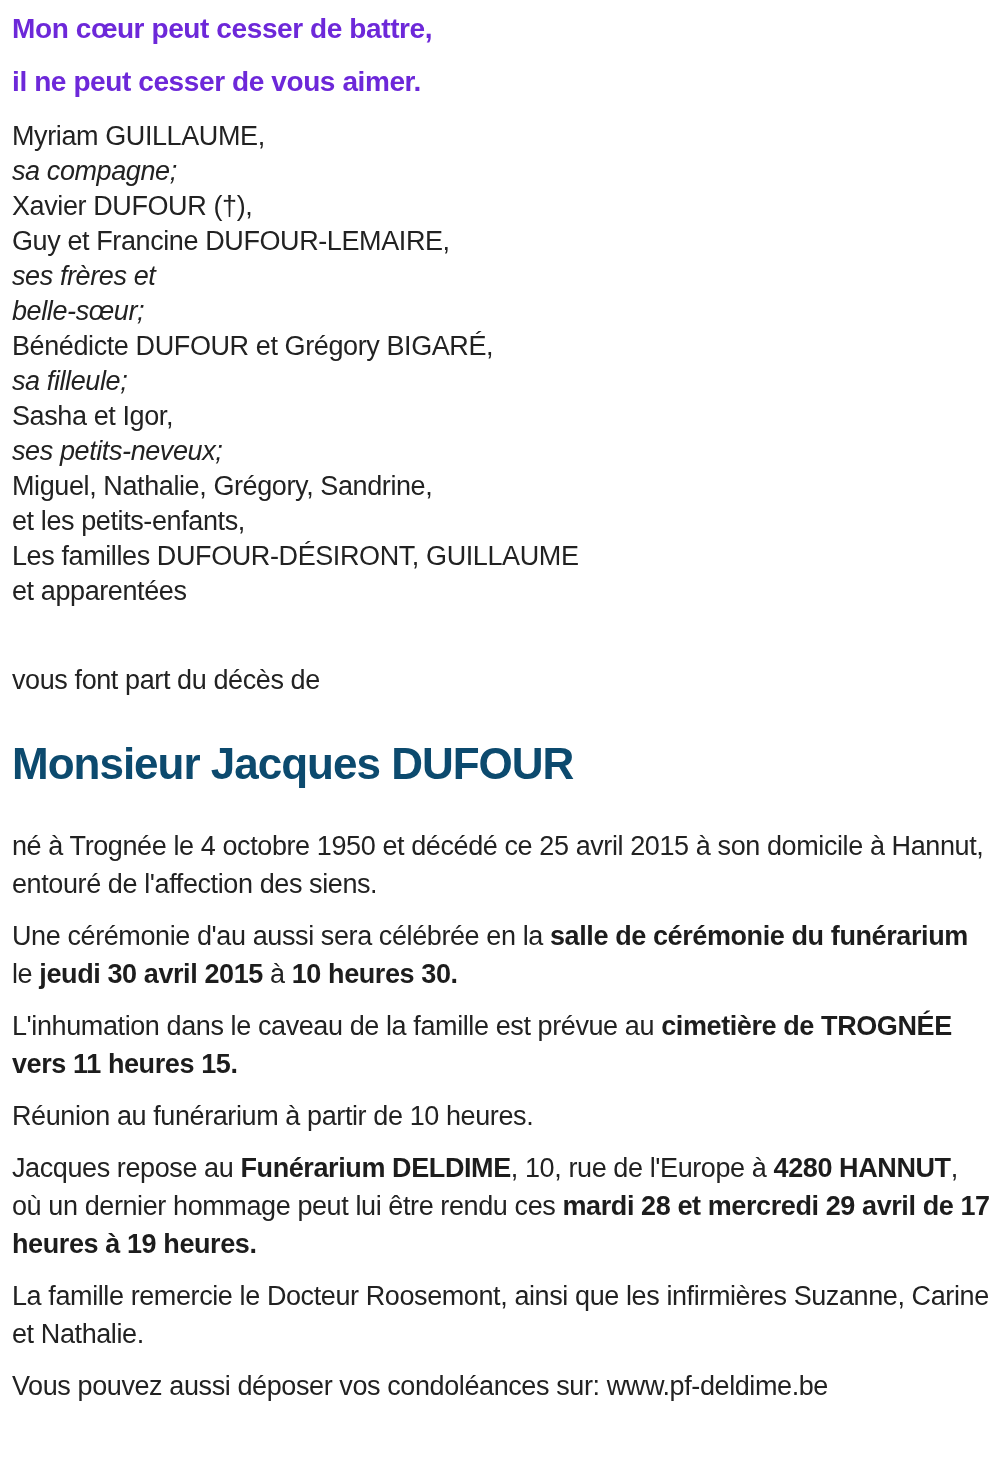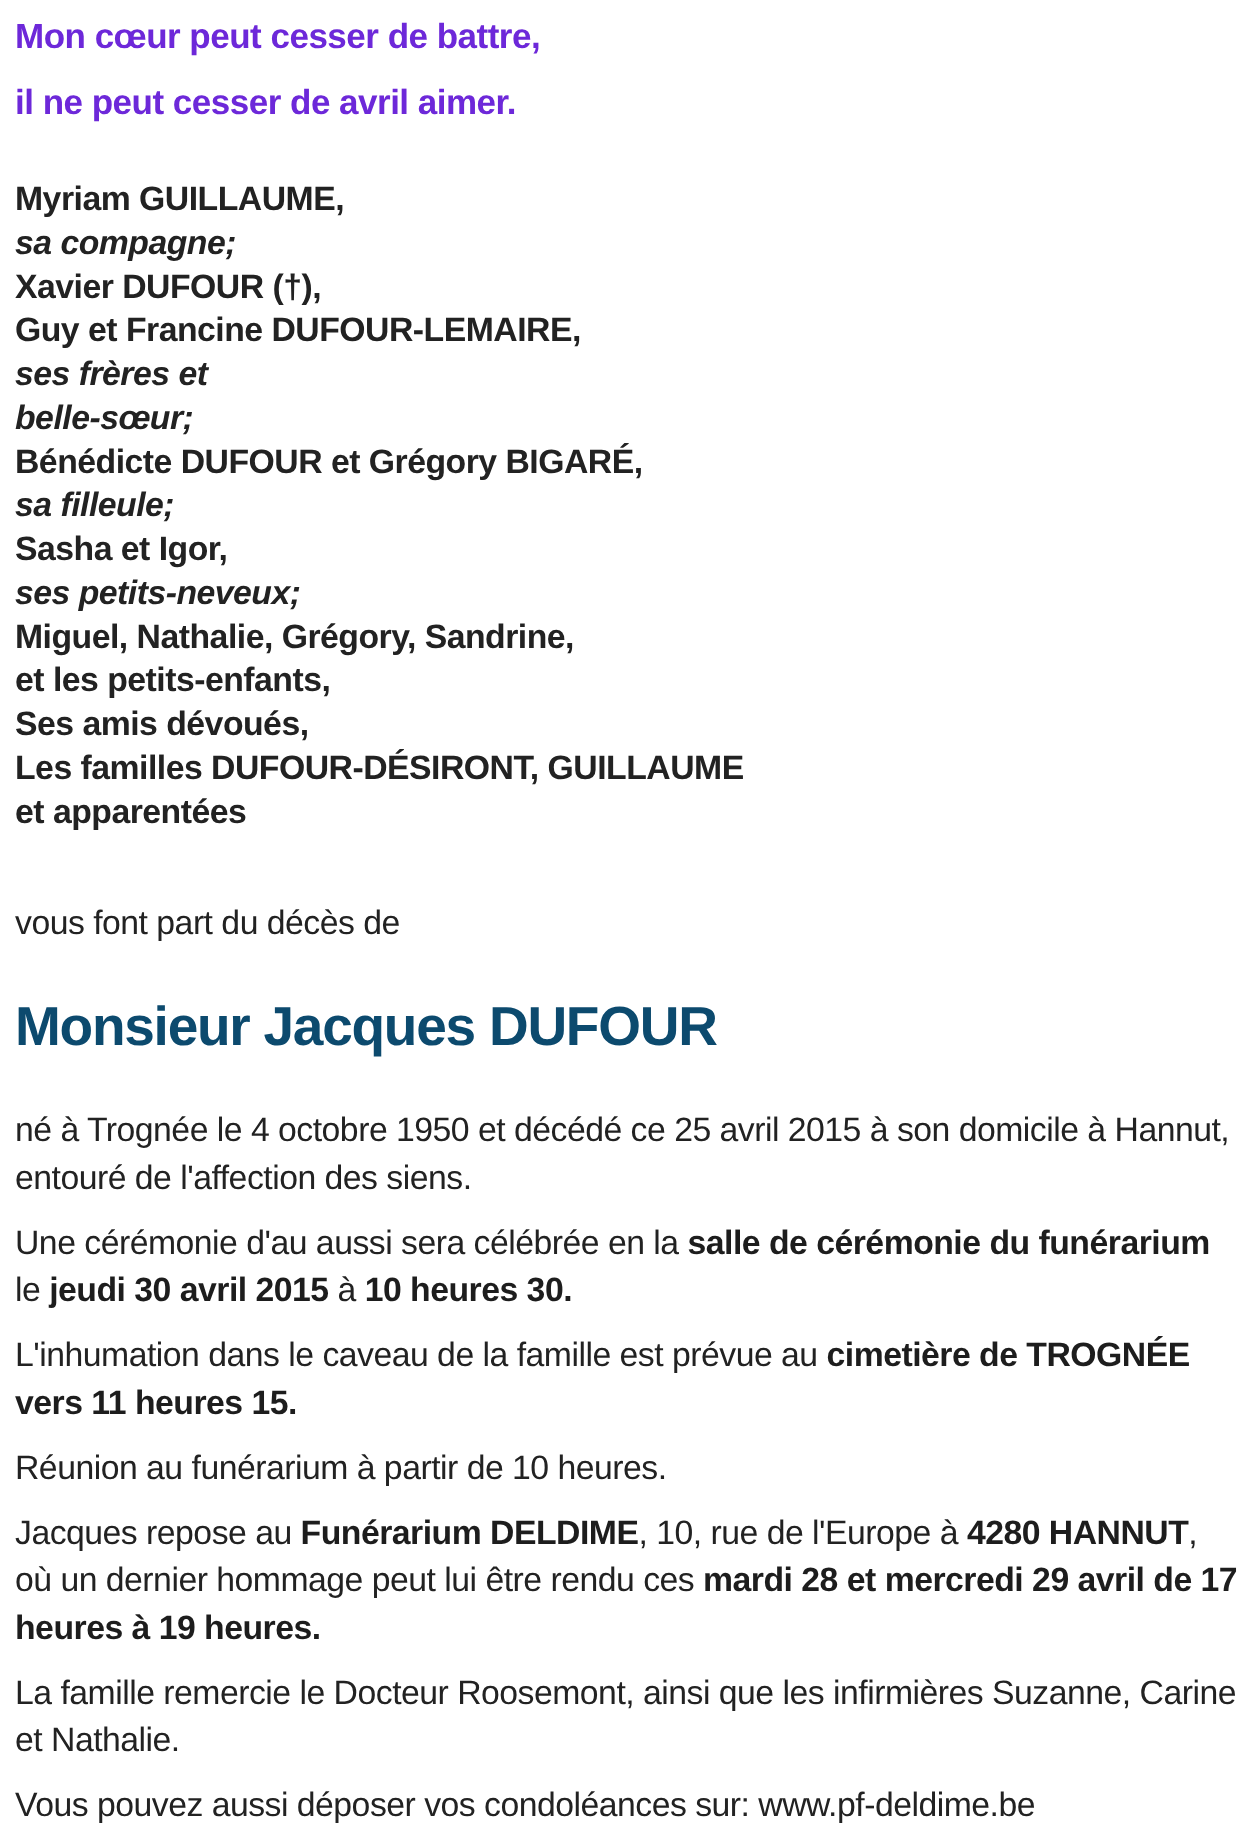--- a/index.html
+++ b/index.html
@@ -24,23 +24,22 @@
     margin: 2px 0 0 0;
     font-weight: bold;
     font-size: 28px;
     line-height: 38px;
     color: #6d28d9;
   }
   .epitaph + .epitaph {
     margin-top: 15px;
   }
   .mourners {
-    margin-top: 41px;
+    margin-top: 18px;
     line-height: 35px;
-    font-weight: bold;
   }
   .mourner.name {
     text-align: left;
   }
   .mourner.relation {
     text-align: left;
     font-style: italic;
   }
   .announce {
     margin: 52px 0 0 0;
@@ -63,36 +62,35 @@
   .b {
     font-weight: bold;
     color: #1d1d1d;
   }
 </style>
 </head>
 <body>
 
 <div class="page">
   <p class="epitaph">Mon cœur peut cesser de battre,</p>
-  <p class="epitaph">il ne peut cesser de avril aimer.</p>
+  <p class="epitaph">il ne peut cesser de vous aimer.</p>
 
   <div class="mourners" id="mourners">
       <div class="mourner name">Myriam GUILLAUME,</div>
       <div class="mourner relation">sa compagne;</div>
       <div class="mourner name">Xavier DUFOUR (†),</div>
       <div class="mourner name">Guy et Francine DUFOUR-LEMAIRE,</div>
       <div class="mourner relation">ses frères et</div>
       <div class="mourner relation">belle-sœur;</div>
       <div class="mourner name">Bénédicte DUFOUR et Grégory BIGARÉ,</div>
       <div class="mourner relation">sa filleule;</div>
       <div class="mourner name">Sasha et Igor,</div>
       <div class="mourner relation">ses petits-neveux;</div>
       <div class="mourner name">Miguel, Nathalie, Grégory, Sandrine,</div>
       <div class="mourner name">et les petits-enfants,</div>
-      <div class="mourner name">Ses amis dévoués,</div>
       <div class="mourner name">Les familles DUFOUR-DÉSIRONT, GUILLAUME</div>
       <div class="mourner name">et apparentées</div>
     </div>
 
   <p class="announce">vous font part du décès de</p>
 
   <h1 class="deceased">Monsieur Jacques DUFOUR</h1>
 
   <div id="paragraphs">
       <p class="detail"><span>né à Trognée le 4 octobre 1950 et décédé ce 25 avril 2015 à son domicile à Hannut, entouré de l'affection des siens.</span></p>

